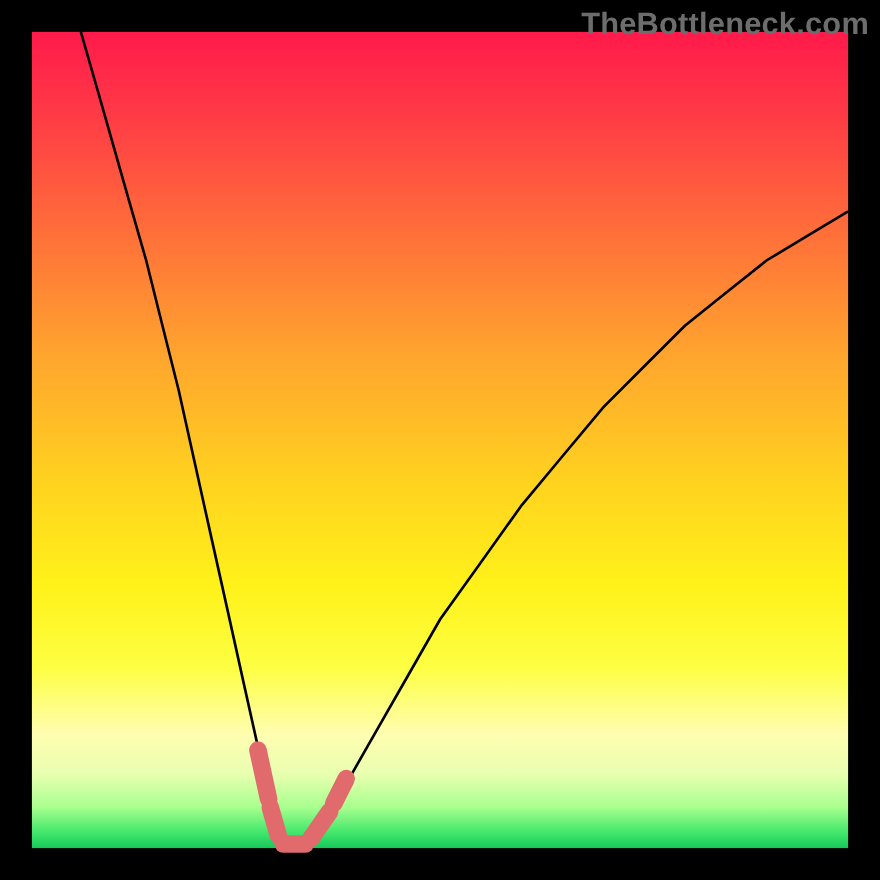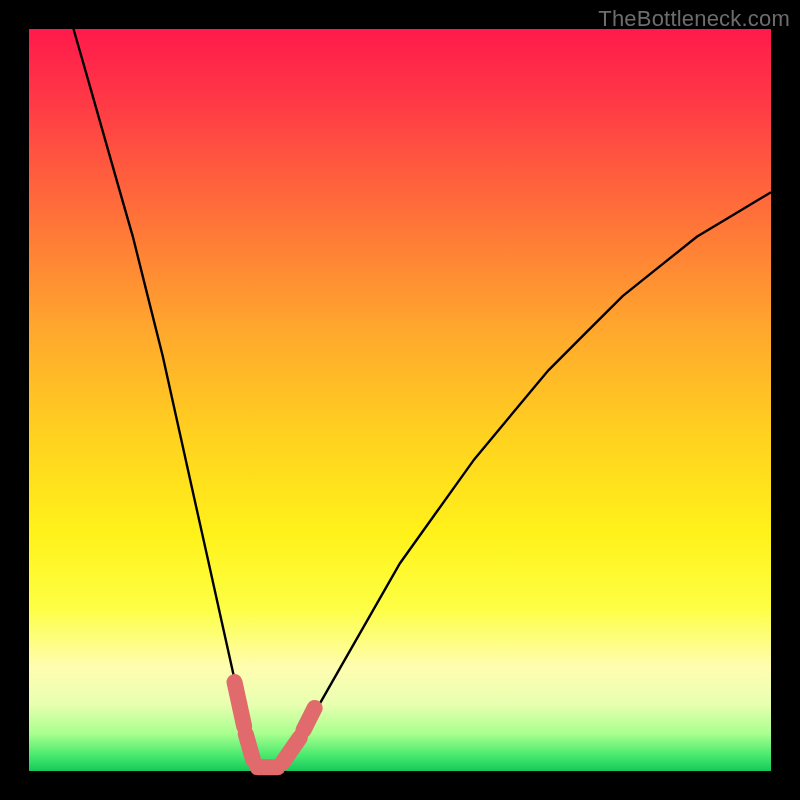--- a/index.html
+++ b/index.html
@@ -28,22 +28,22 @@
       #e8ffb0 91%,
       #a8ff8e 95%,
       #45e86d 98%,
       #16c95a 100%);
   }
   .watermark {
     position: absolute;
     top: 6px;
     right: 10px;
     font-family: Arial, Helvetica, sans-serif;
-    font-size: 22px;
-    font-weight: 400;
+    font-size: 28px;
+    font-weight: 700;
     color: #6d6d6d;
     letter-spacing: 0.2px;
   }
   svg.curve {
     position: absolute;
     left: 0; top: 0;
     width: 742px; height: 742px;
     overflow: visible;
   }
   .seg {

